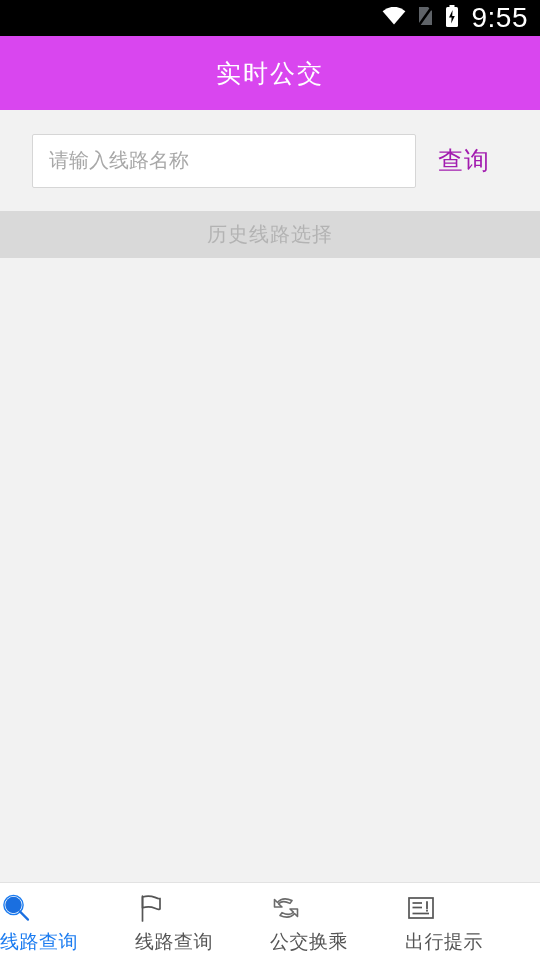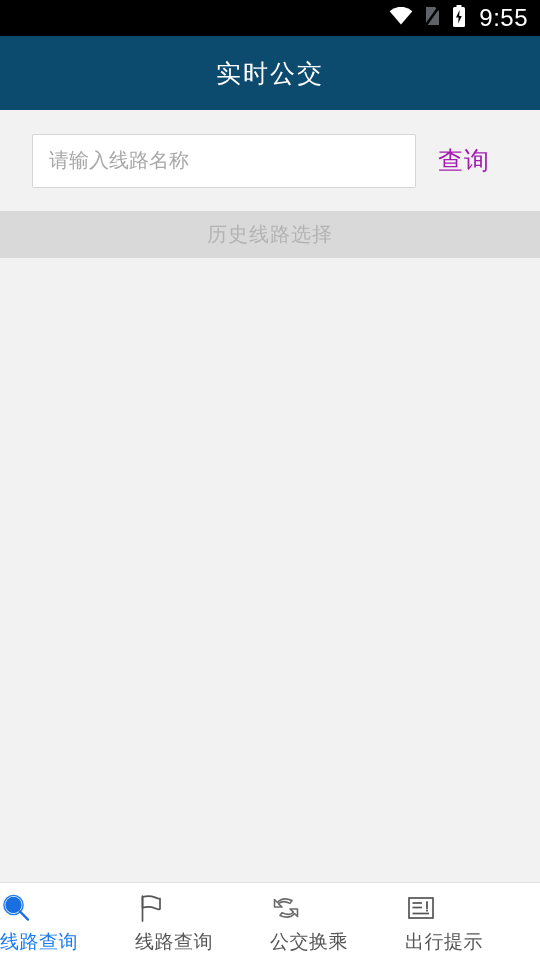--- a/index.html
+++ b/index.html
@@ -11,25 +11,25 @@
   }
   .phone { position:relative; width:540px; height:960px; display:flex; flex-direction:column; }
 
   
   .statusbar {
     height:36px; background:#000; color:#fff;
     display:flex; align-items:center; justify-content:flex-end;
     padding-right:12px; flex:0 0 36px;
   }
   .sb-icons { display:flex; align-items:center; gap:11px; }
-  .sb-time { font-size:24px; color:#fff; letter-spacing:.5px; margin-left:13px; }
+  .sb-time { font-size:28px; color:#fff; letter-spacing:.5px; margin-left:13px; }
 
   
   .header {
-    flex:0 0 74px; background:#0c4a6e;
+    flex:0 0 74px; background:#d946ef;
     display:flex; align-items:center; justify-content:center;
   }
   .header-title { color:#fff; font-size:25px; letter-spacing:2px; }
 
   
   .search-sect {
     flex:0 0 101px; background:#f2f2f2;
     display:flex; align-items:center; padding:0 32px;
   }
   .search-input {

